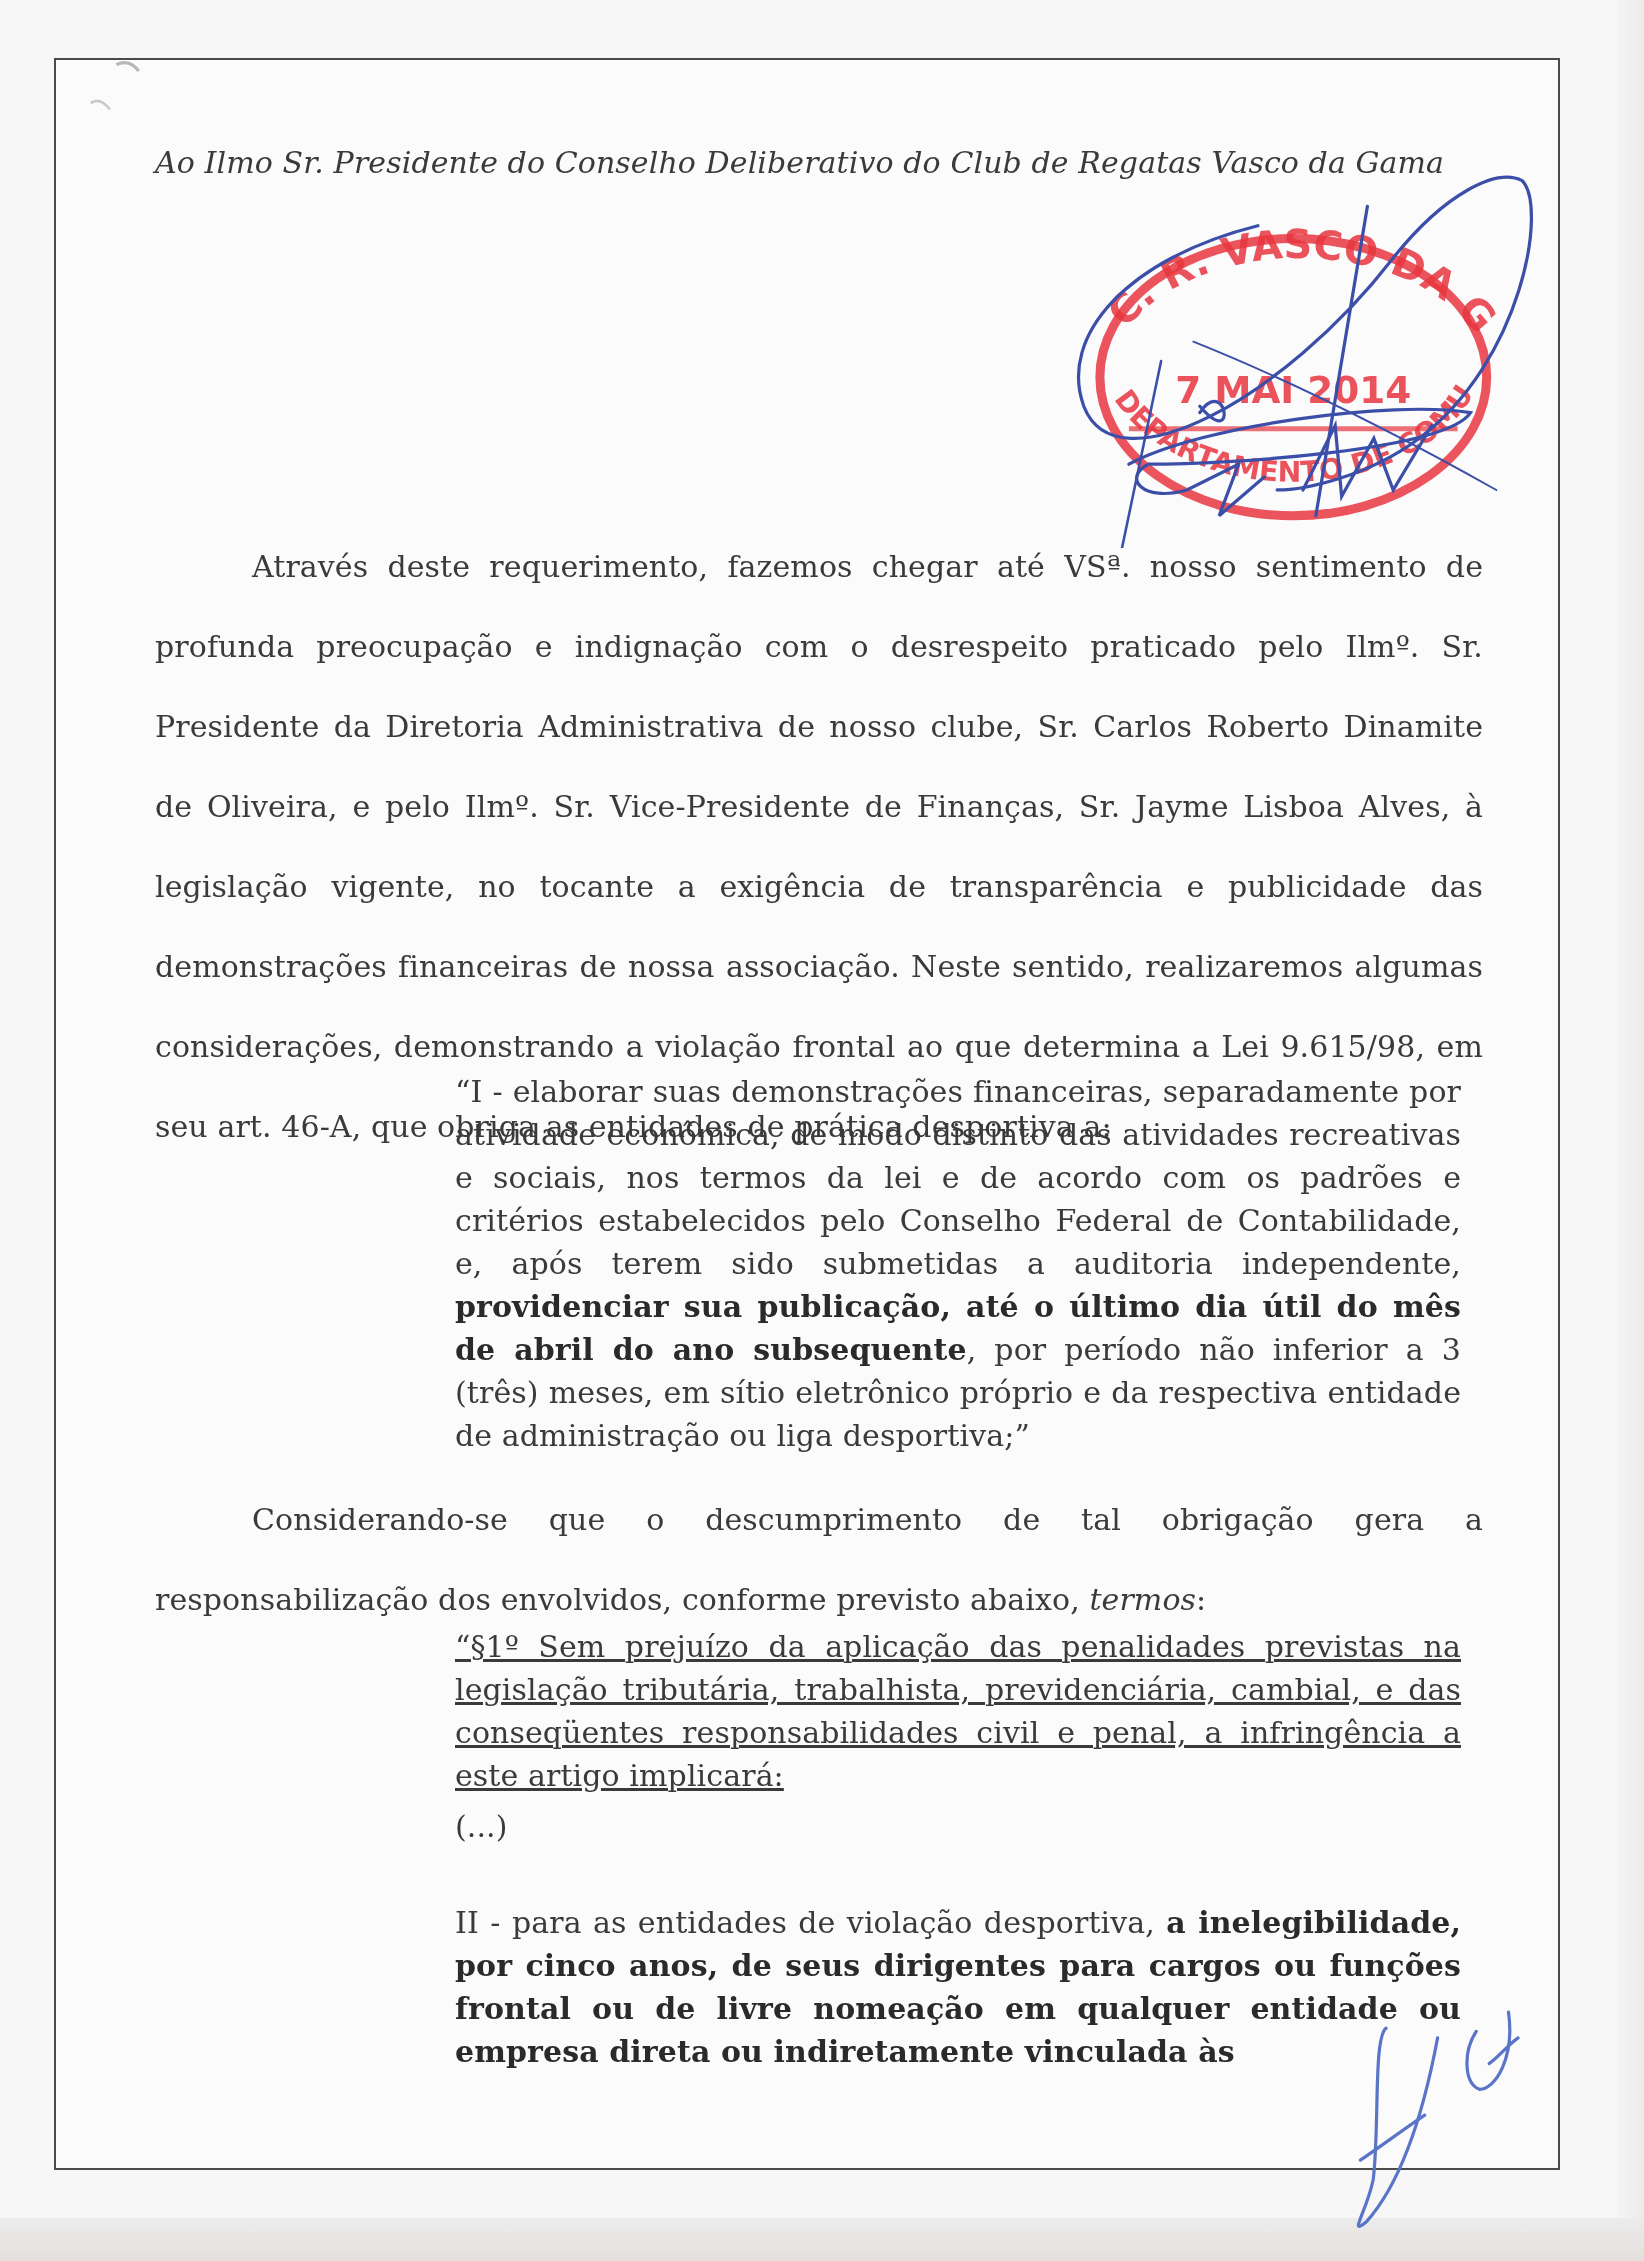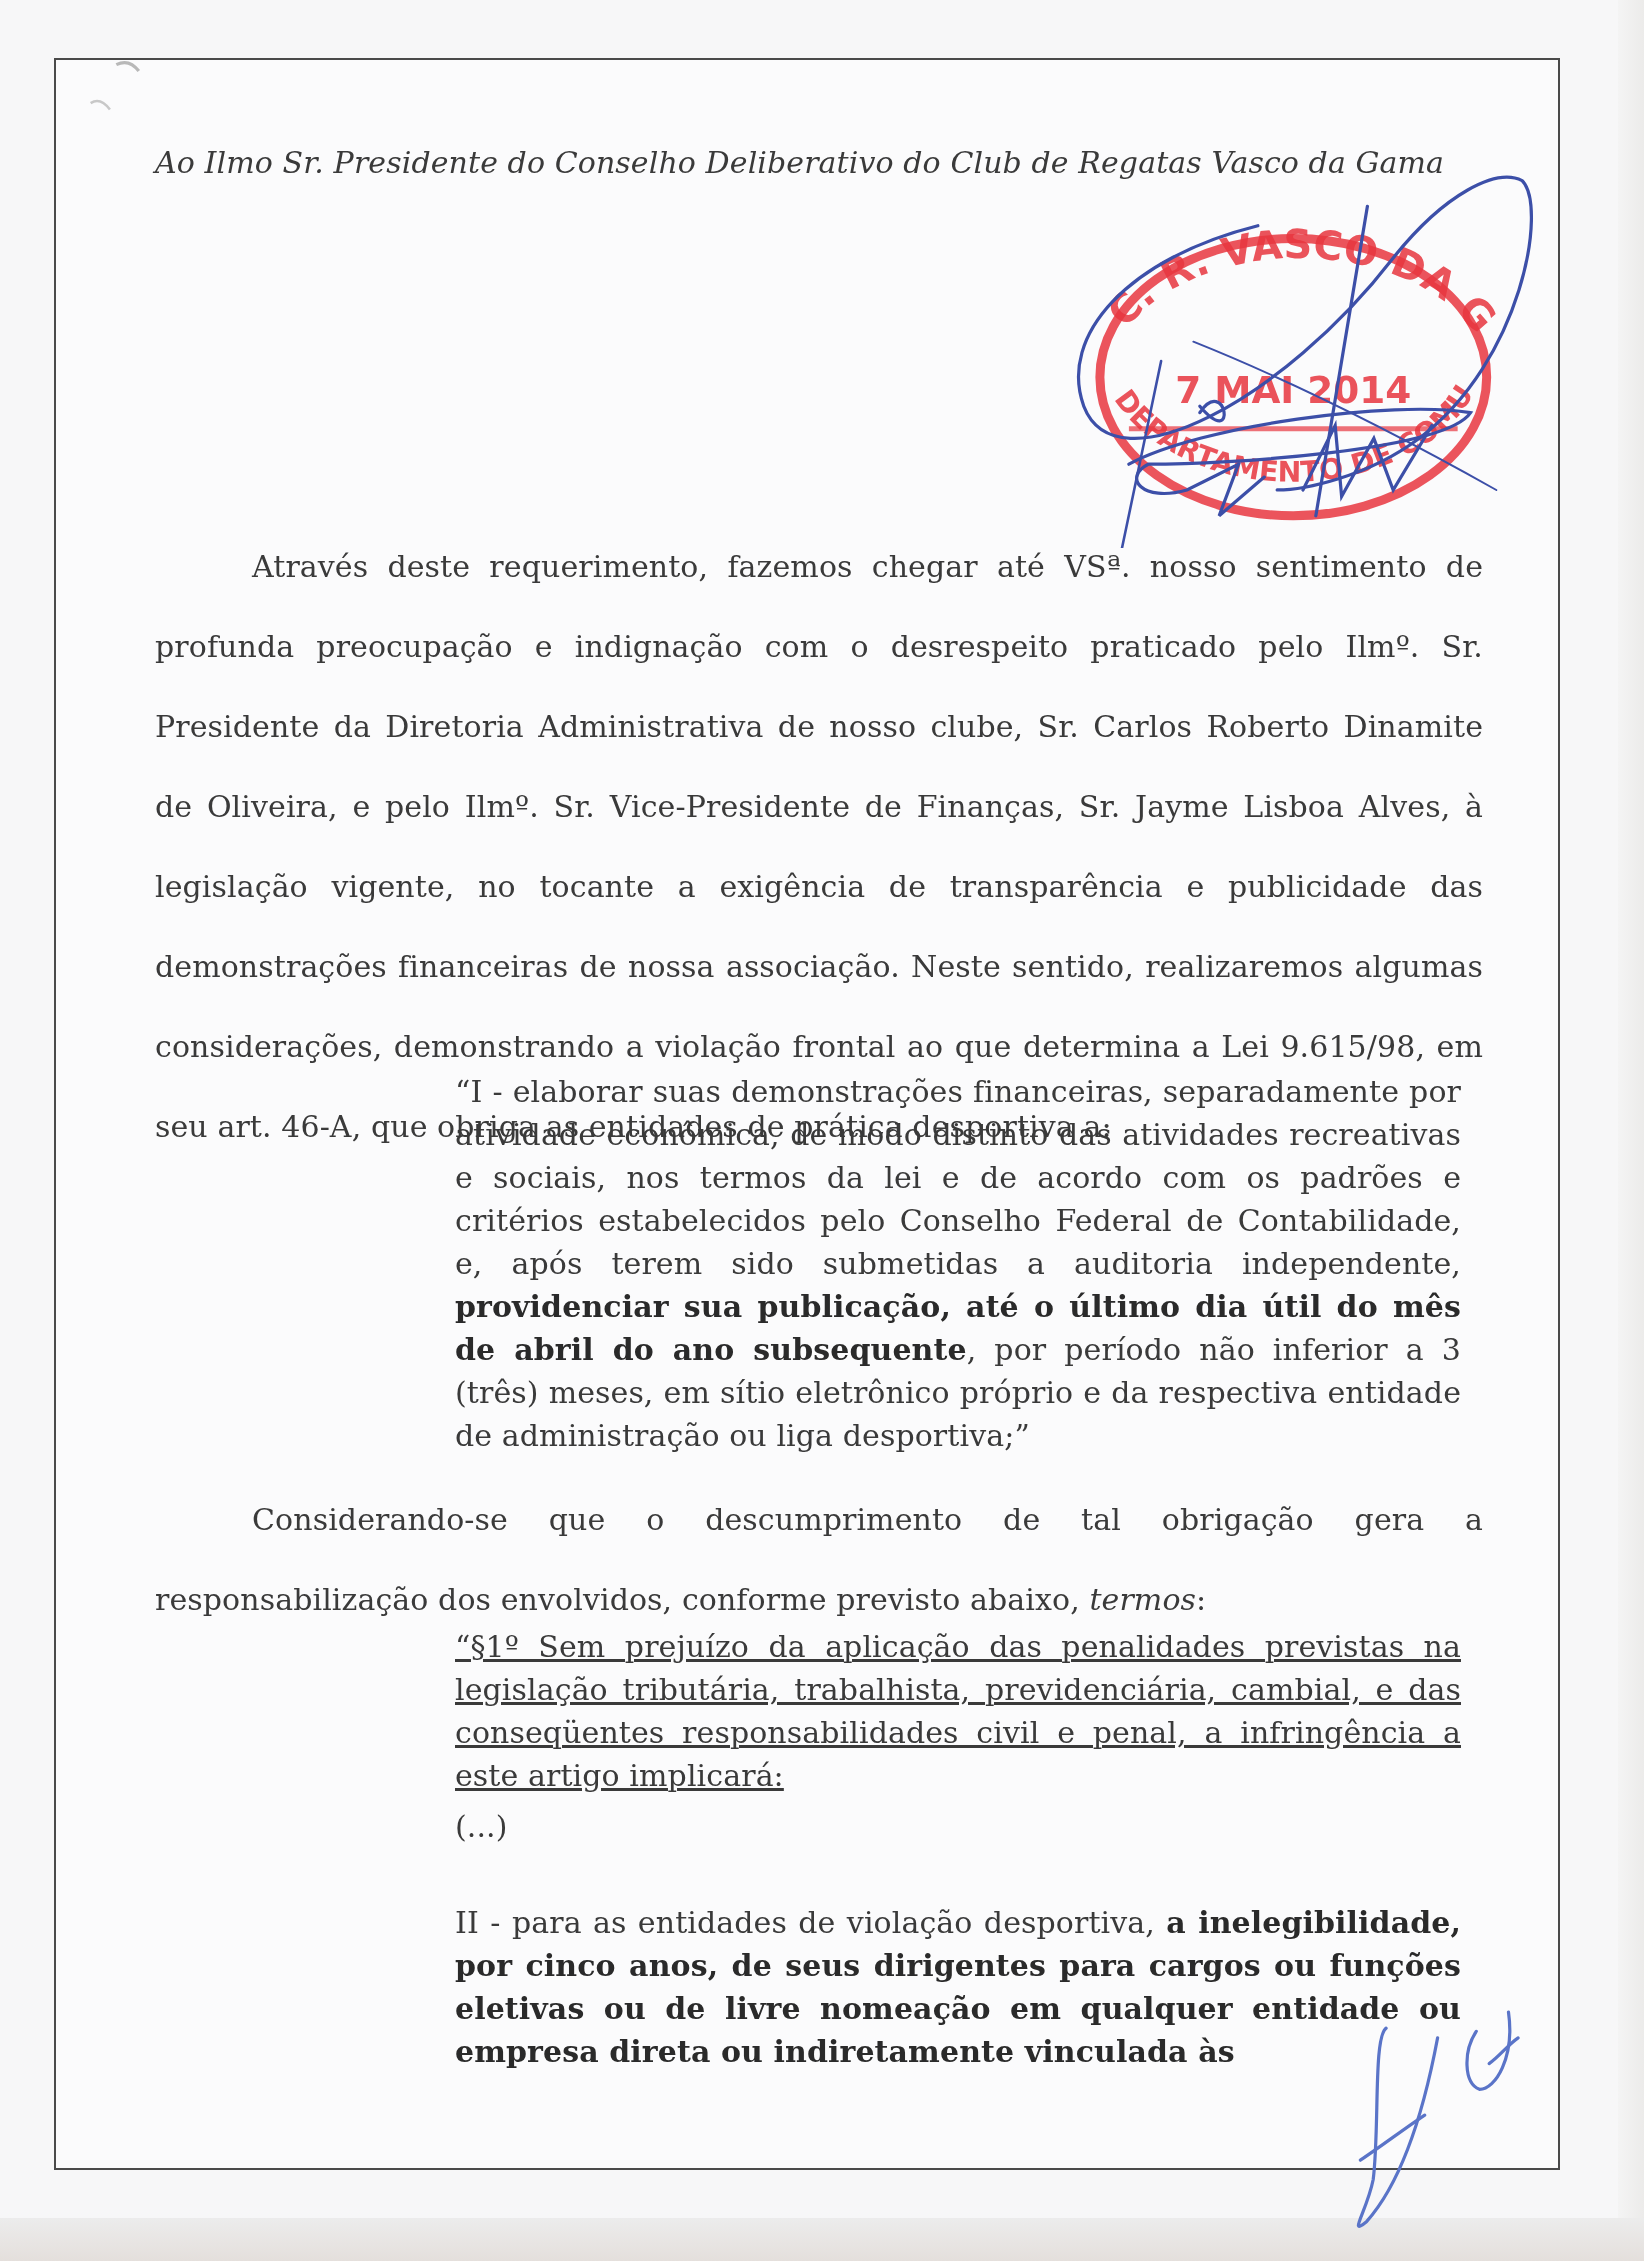--- a/index.html
+++ b/index.html
@@ -57,21 +57,21 @@
 
 <div class="text para p1"><span class="indent"></span><span>Através deste requerimento, fazemos chegar até VSª. nosso sentimento de profunda preocupação e indignação com o desrespeito praticado pelo Ilmº. Sr. Presidente da Diretoria Administrativa de nosso clube, Sr. Carlos Roberto Dinamite de Oliveira, e pelo Ilmº. Sr. Vice-Presidente de Finanças, Sr. Jayme Lisboa Alves, à legislação vigente, no tocante a exigência de transparência e publicidade das demonstrações financeiras de nossa associação. Neste sentido, realizaremos algumas considerações, demonstrando a violação frontal ao que determina a Lei 9.615/98, em seu art. 46-A, que obriga as entidades de prática desportiva a:</span></div>
 
 <div class="text quote q1"><span>“I - elaborar suas demonstrações financeiras, separadamente por atividade econômica, de modo distinto das atividades recreativas e sociais, nos termos da lei e de acordo com os padrões e critérios estabelecidos pelo Conselho Federal de Contabilidade, e, após terem sido submetidas a auditoria independente, </span><b>providenciar sua publicação, até o último dia útil do mês de abril do ano subsequente</b><span>, por período não inferior a 3 (três) meses, em sítio eletrônico próprio e da respectiva entidade de administração ou liga desportiva;”</span></div>
 
 <div class="text para p2"><span class="indent"></span><span>Considerando-se que o descumprimento de tal obrigação gera a responsabilização dos envolvidos, conforme previsto abaixo, </span><i>termos</i><span>:</span></div>
 
 <div class="text quote q2">“§1º Sem prejuízo da aplicação das penalidades previstas na legislação tributária, trabalhista, previdenciária, cambial, e das conseqüentes responsabilidades civil e penal, a infringência a este artigo implicará:</div>
 <div class="text quote q2-ellipsis">(...)</div>
 
-<div class="text quote q3"><span>II - para as entidades de violação desportiva, </span><b>a inelegibilidade, por cinco anos, de seus dirigentes para cargos ou funções eletivas ou de livre nomeação em qualquer entidade ou empresa direta ou indiretamente vinculada às</b></div>
+<div class="text quote q3"><span>II - para as entidades de violação desportiva, </span><b>a inelegibilidade, por cinco anos, de seus dirigentes para cargos ou funções frontal ou de livre nomeação em qualquer entidade ou empresa direta ou indiretamente vinculada às</b></div>
 
 <svg class="stamp-svg" viewBox="0 0 820 650">
   <defs>
     <path id="arcTop" d="M120 360 A 300 200 0 0 1 700 340"></path>
     <path id="arcBot" d="M110 380 A 300 210 0 0 0 690 400"></path>
   </defs>
   <ellipse cx="405" cy="385" rx="300" ry="215" fill="none" stroke="#e8363f" stroke-width="14" opacity="0.85"></ellipse>
   <text font-family="DejaVu Sans, sans-serif" font-weight="bold" font-size="62" fill="#e8363f" opacity="0.85"><textPath href="#arcTop" startOffset="8%">C. R. VASCO DA GAMA</textPath></text>
   <text x="405" y="425" text-anchor="middle" font-family="DejaVu Sans, sans-serif" font-weight="bold" font-size="58" fill="#e8363f" opacity="0.85">7 MAI 2014</text>
   <line x1="150" y1="465" x2="660" y2="465" stroke="#e8363f" stroke-width="8" opacity="0.7"></line>

